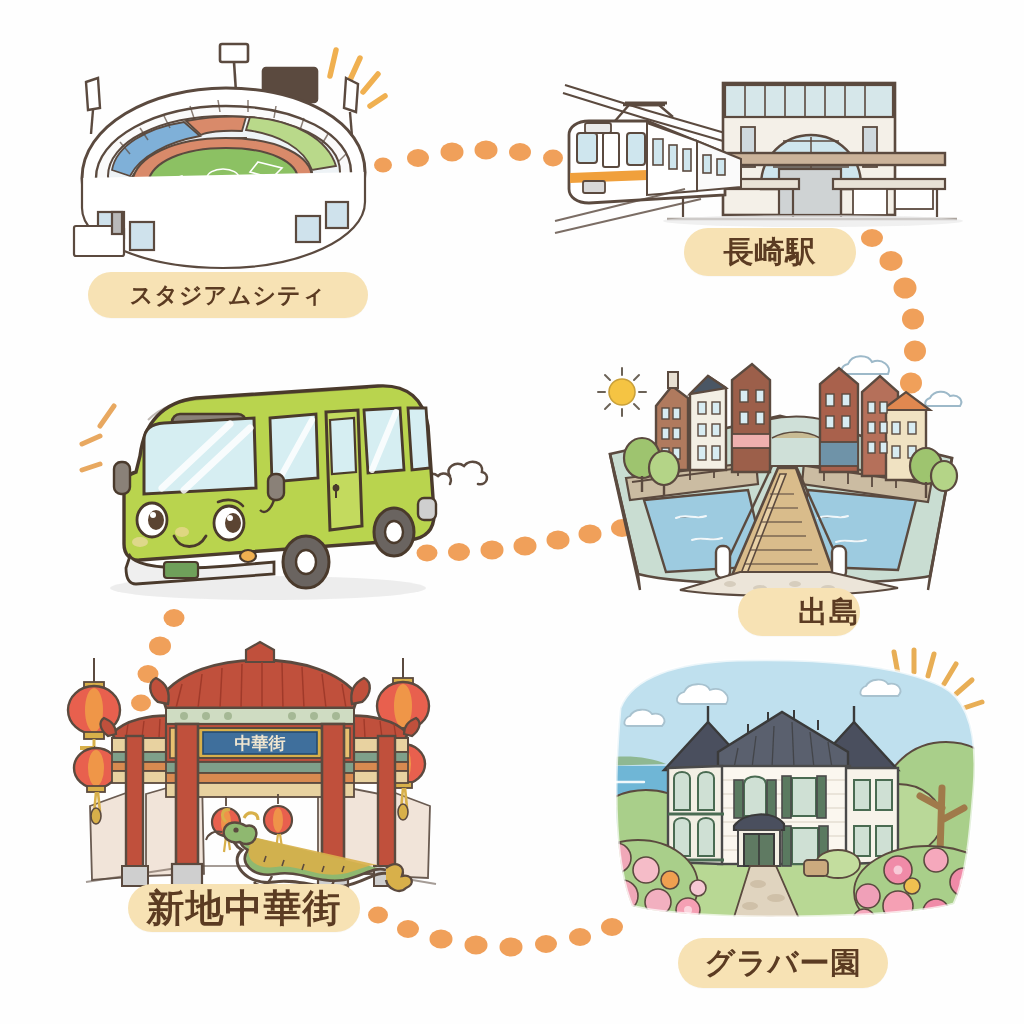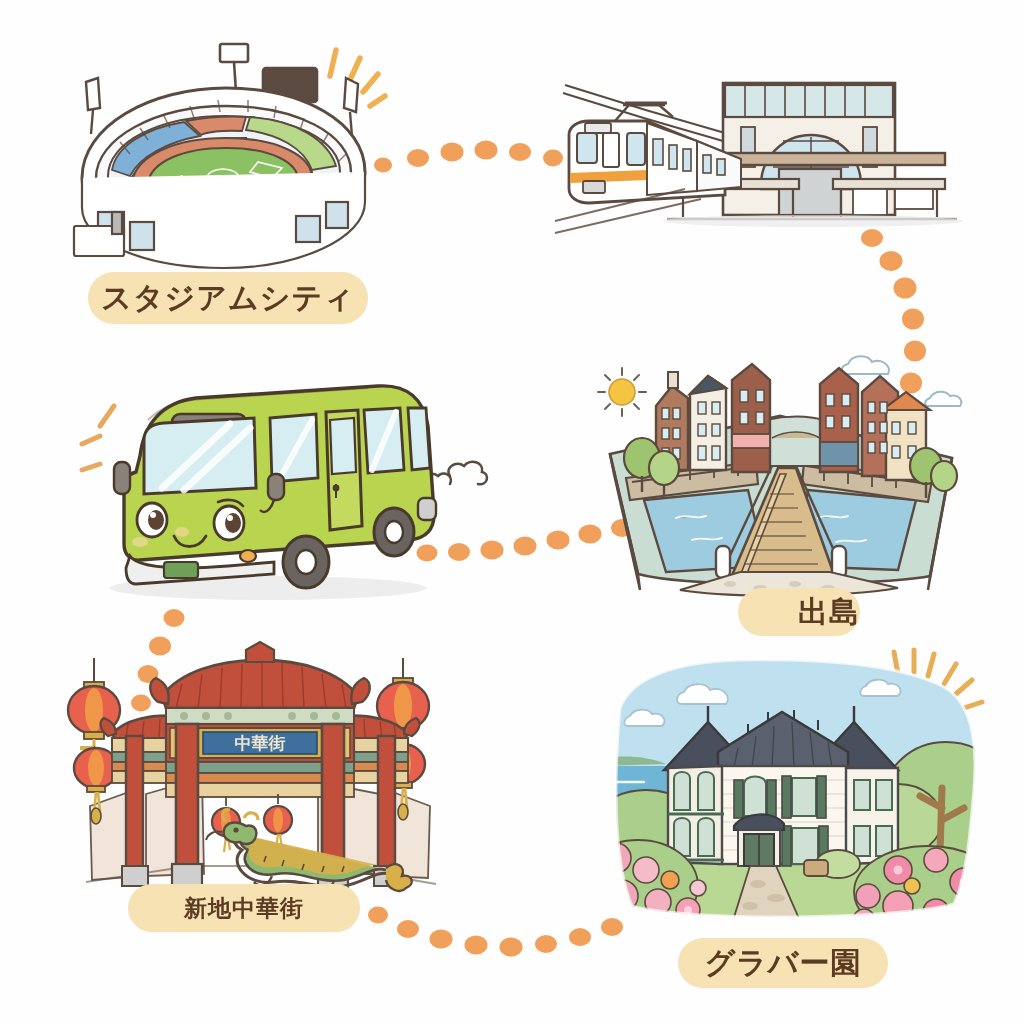--- a/index.html
+++ b/index.html
@@ -162,21 +162,21 @@
         <rect x="52" y="182" width="10" height="22" fill="#b9b9b9"></rect>
       </g>
 
       <g stroke="#5b4a3f" stroke-width="2.4" fill="#ffffff">
         <path d="M26 52 L38 48 L40 78 L28 80 Z"></path>
         <line x1="33" y1="80" x2="31" y2="104"></line>
         <path d="M286 48 L298 54 L296 82 L284 78 Z"></path>
         <line x1="290" y1="82" x2="292" y2="106"></line>
       </g>
     </svg>
-    <div class="pill" style="left:28px;top:242px;width:280px;height:52px;font-size:30px;">
+    <div class="pill" style="left:28px;top:242px;width:280px;height:46px;font-size:23px;">
       <span>スタジアムシティ</span>
     </div>
   </div>
 
   <div class="node" style="left:555px;top:55px;width:420px;height:230px;">
     <svg width="420" height="230" viewBox="0 0 420 230">
 
       <g stroke="#5b4a3f" stroke-width="2" fill="none">
         <path d="M10 30 C60 46 120 64 170 78"></path>
         <path d="M8 38 C58 54 118 72 168 86"></path>
@@ -254,20 +254,23 @@
           <line x1="68" y1="50" x2="110" y2="50"></line>
           <path d="M70 48 L112 48" stroke-width="3"></path>
         </g>
 
         <g stroke="#5b4a3f" stroke-width="2.2" opacity="0.8">
           <line x1="0" y1="166" x2="130" y2="134"></line>
           <line x1="0" y1="178" x2="146" y2="144"></line>
         </g>
       </g>
     </svg>
+    <div class="pill" style="left:129px;top:173px;width:172px;height:48px;font-size:30px;">
+      <span>長崎駅</span>
+    </div>
   </div>
 
   <div class="node" style="left:78px;top:380px;width:420px;height:230px;">
     <svg width="420" height="230" viewBox="0 0 420 230">
 
       <g stroke="#e8a860" stroke-width="5" stroke-linecap="round">
         <line x1="36" y1="26" x2="22" y2="46"></line>
         <line x1="22" y1="56" x2="4" y2="64"></line>
         <line x1="22" y1="84" x2="4" y2="90"></line>
       </g>
@@ -661,21 +664,21 @@
 
         <g stroke="#5b4a3f" stroke-width="1.6" fill="none">
           <path d="M214 226 L216 220"></path>
             <path d="M232 230 L234 224"></path>
             <path d="M252 234 L254 228"></path>
           <path d="M272 236 L274 230"></path>
             <path d="M292 236 L294 230"></path>
         </g>
       </g>
     </svg>
-    <div class="pill" style="left:78px;top:248px;width:232px;height:48px;font-size:23px;">
+    <div class="pill" style="left:78px;top:248px;width:232px;height:48px;font-size:38px;">
       <span>新地中華街</span>
     </div>
   </div>
 
   <div class="node" style="left:598px;top:648px;width:400px;height:345px;">
     <svg width="400" height="345" viewBox="0 0 400 345">
       <defs>
         <clipPath id="gg-clip">
           <path d="M22 60 C34 28 80 14 140 12 C220 10 300 16 344 38 C372 52 380 90 376 140 C372 190 368 230 356 256 C300 272 90 274 34 258 C18 220 14 150 22 60 Z"></path>
         </clipPath>

